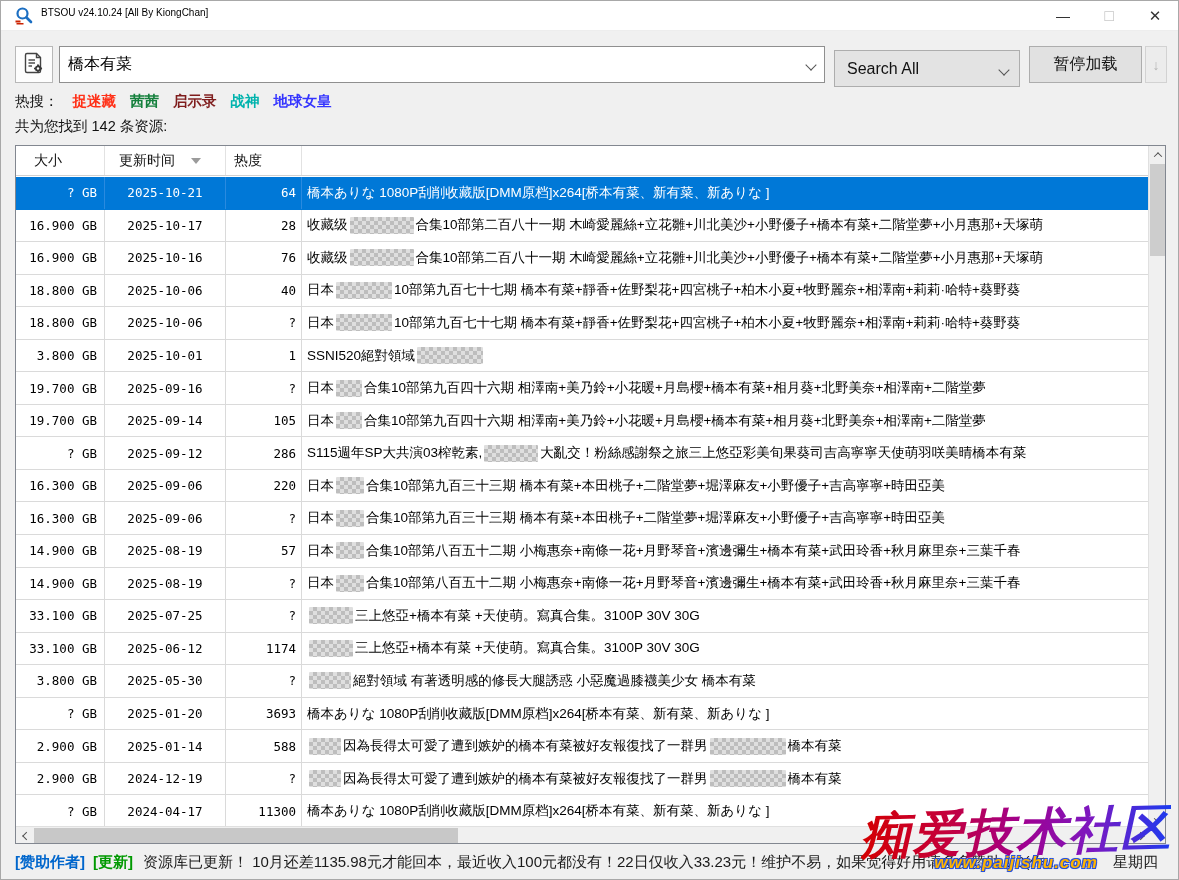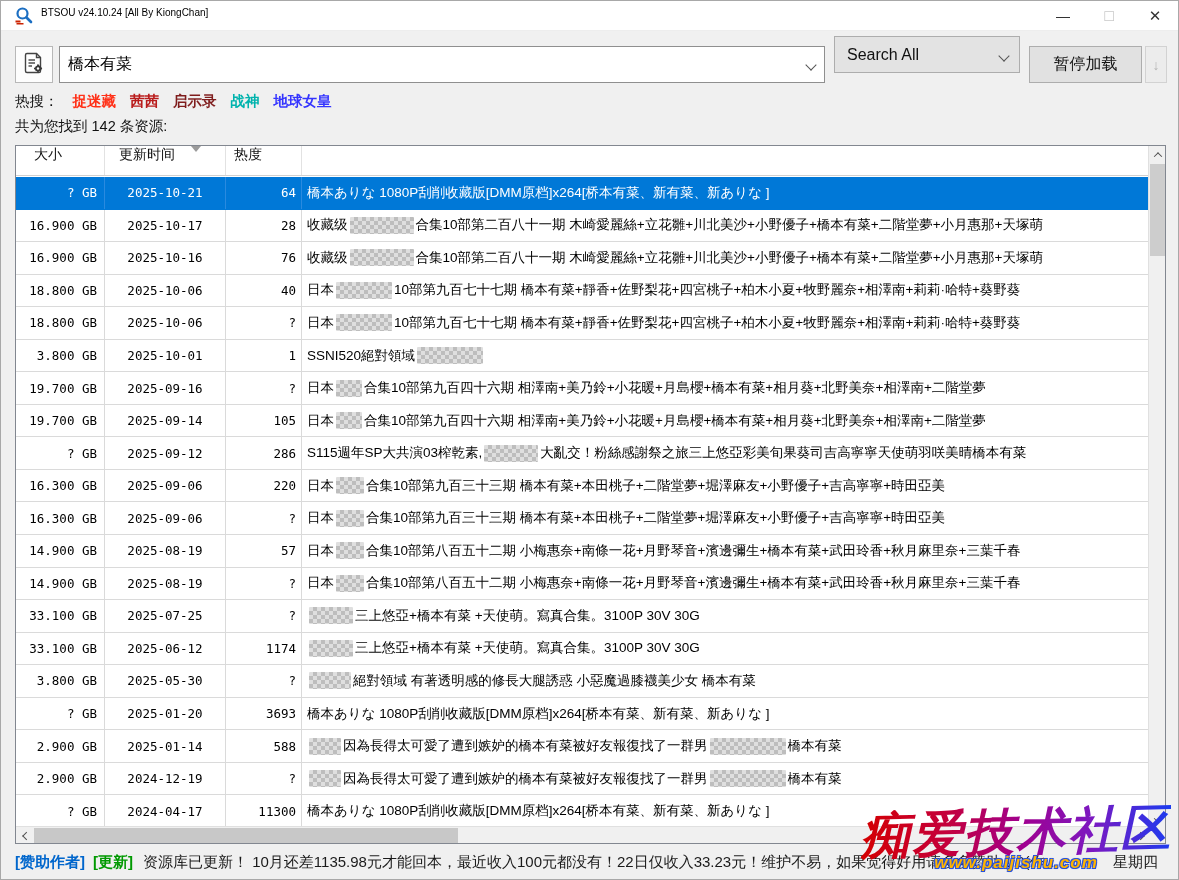--- a/index.html
+++ b/index.html
@@ -14,33 +14,33 @@
   .title-text { position:absolute; left:40px; top:6px; font-size:10px; color:#000; white-space:nowrap; }
   .tb-btn { position:absolute; top:0; width:46px; height:30px; display:flex; align-items:center; justify-content:center; font-size:14px; color:#333; }
   .tb-min { right:92px; }
   .tb-max { right:46px; color:#c9c9c9; font-size:13px; }
   .tb-close { right:0; font-size:15px; }
   
   .settings-btn { position:absolute; left:14px; top:45px; width:38px; height:37px; background:#fdfdfd; border:1px solid #b8b8b8; display:flex; align-items:center; justify-content:center; }
   .search-combo { position:absolute; left:58px; top:45px; width:766px; height:37px; background:#fff; border:1px solid #8f8f8f; }
   .search-combo input { position:absolute; left:8px; top:0; width:720px; height:100%; border:none; outline:none; font-size:16px; color:#000; background:transparent; font-family:inherit; }
   .combo-chev { position:absolute; right:9px; top:14px; }
-  .engine-select { position:absolute; left:833px; top:35px; width:186px; height:37px; background:#e3e3e3; border:1px solid #adadad; font-size:16px; color:#111; display:flex; align-items:center; padding-left:12px; }
+  .engine-select { position:absolute; left:833px; top:49px; width:186px; height:37px; background:#e3e3e3; border:1px solid #adadad; font-size:16px; color:#111; display:flex; align-items:center; padding-left:12px; }
   .engine-select .chev { position:absolute; right:11px; top:15px; }
   .pause-btn { position:absolute; left:1028px; top:45px; width:113px; height:37px; background:#e1e1e1; border:1px solid #adadad; font-size:16px; color:#111; display:flex; align-items:center; justify-content:center; font-family:inherit; }
   .dl-btn { position:absolute; left:1144px; top:45px; width:22px; height:37px; background:#ececec; border:1px solid #d2d2d2; color:#b4b4b4; font-size:14px; display:flex; align-items:center; justify-content:center; }
   .chev-down { width:8px; height:8px; border-right:1.6px solid #555; border-bottom:1.6px solid #555; transform:rotate(45deg); display:inline-block; }
   
   .hotsearch { position:absolute; left:14px; top:91px; font-size:14.5px; color:#111; white-space:nowrap; }
   .hot-item { margin-left:14px; font-weight:bold; cursor:pointer; }
   .summary { position:absolute; left:14px; top:116px; font-size:14.5px; color:#111; }
   
   .table { position:absolute; left:14px; top:144px; width:1151px; height:699px; background:#ffffff; border:1px solid #828790; }
   .thead { position:absolute; left:0; top:0; width:1134px; height:30px; background:#ffffff; border-bottom:1px solid #d0d0d0; display:flex; font-size:14px; color:#111; }
-  .th { display:flex; border-right:1px solid #e2e2e2; position:relative; }
+  .th { display:flex; align-items:center; border-right:1px solid #e2e2e2; position:relative; }
   .th-size  { width:89px;  padding-left:18px; }
   .th-date  { width:121px; padding-left:14px; }
   .th-heat  { width:76px;  padding-left:8px; }
   .th-title { flex:1; border-right:none; }
   .sort-arrow { width:0; height:0; border-left:5px solid transparent; border-right:5px solid transparent; border-top:6px solid #9b9b9b; margin-left:16px; }
   .tbody { position:absolute; left:0; top:31px; width:1134px; height:651px; overflow:hidden; }
   .row { display:flex; height:32.55px; border-bottom:1px solid #dadada; font-size:13px; color:#000; background:#fff; align-items:stretch; }
   .cell { display:flex; align-items:center; border-right:1px solid #dadada; overflow:hidden; white-space:nowrap; }
   .c-size { width:89px;  justify-content:flex-end; padding-right:7px; font-family:"DejaVu Sans Mono",monospace; font-size:12.5px; }
   .c-date { width:121px; justify-content:center; font-family:"DejaVu Sans Mono",monospace; font-size:12.5px; }
@@ -126,21 +126,21 @@
 
   <div class="engine-select">
     <span>Search All</span>
     <span class="chev chev-down"></span>
   </div>
 
   <button class="pause-btn">暂停加载</button>
   <div class="dl-btn">↓</div>
 
   <div class="hotsearch">
-    <span>热搜：</span><span><span class="hot-item" style="color: rgb(255, 49, 24);">捉迷藏</span><span class="hot-item" style="color: #b91c1c; font-family: Liberation Serif, serif;">茜茜</span><span class="hot-item" style="color: #7f1d1d;">启示录</span><span class="hot-item" style="color: rgb(0, 179, 173);">战神</span><span class="hot-item" style="color: rgb(52, 52, 255);">地球女皇</span></span>
+    <span>热搜：</span><span><span class="hot-item" style="color: rgb(255, 49, 24);">捉迷藏</span><span class="hot-item" style="color: #15803d; font-family: Liberation Serif, serif;">茜茜</span><span class="hot-item" style="color: #7f1d1d;">启示录</span><span class="hot-item" style="color: rgb(0, 179, 173);">战神</span><span class="hot-item" style="color: rgb(52, 52, 255);">地球女皇</span></span>
   </div>
 
   <div class="summary">共为您找到 142 条资源:</div>
 
   <div class="table">
     <div class="thead">
       <div class="th th-size">
           <span>大小</span>
         </div>
       <div class="th th-date">

